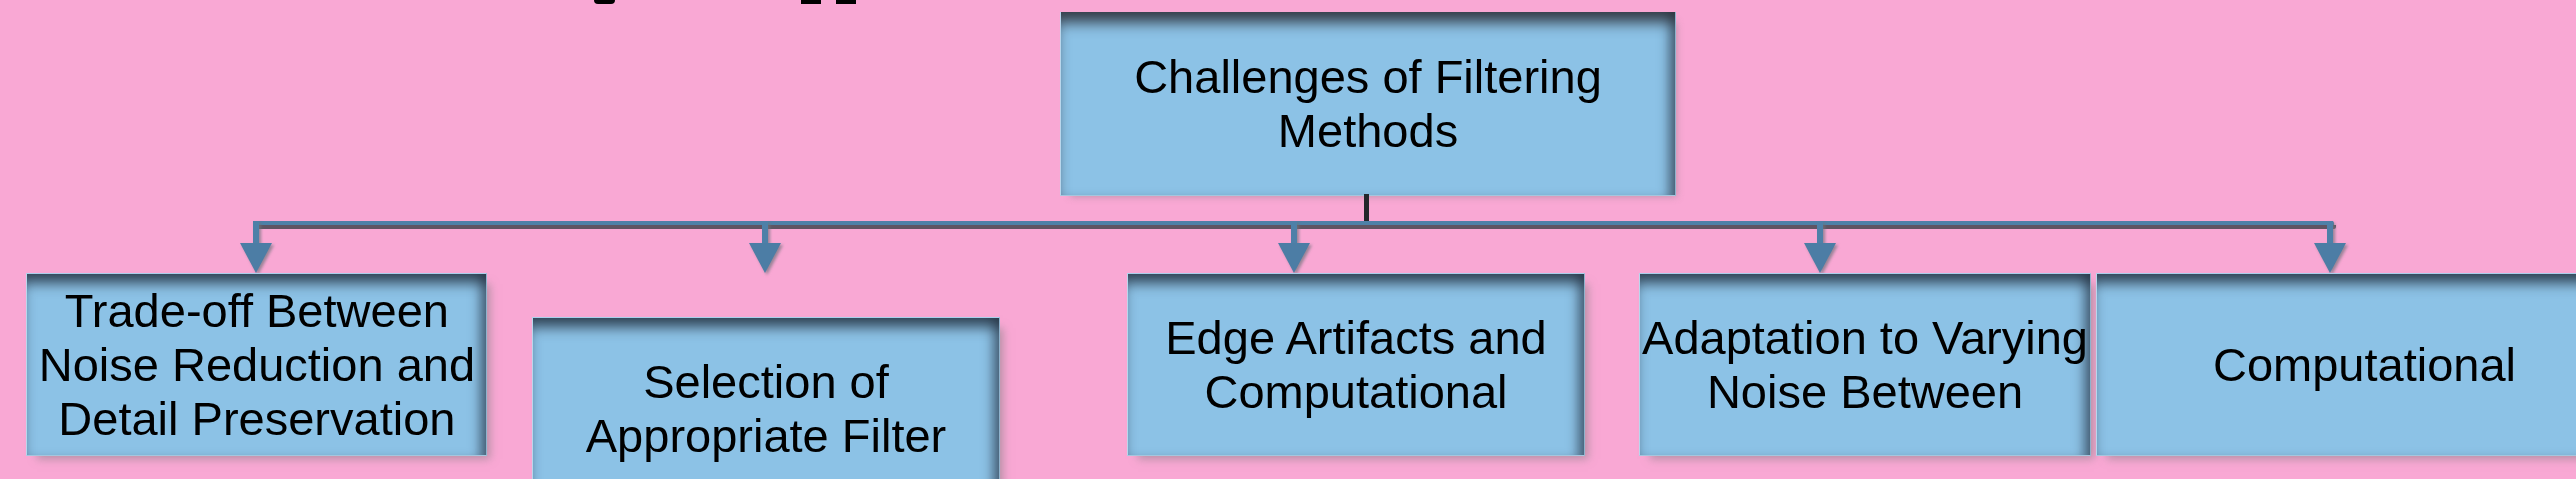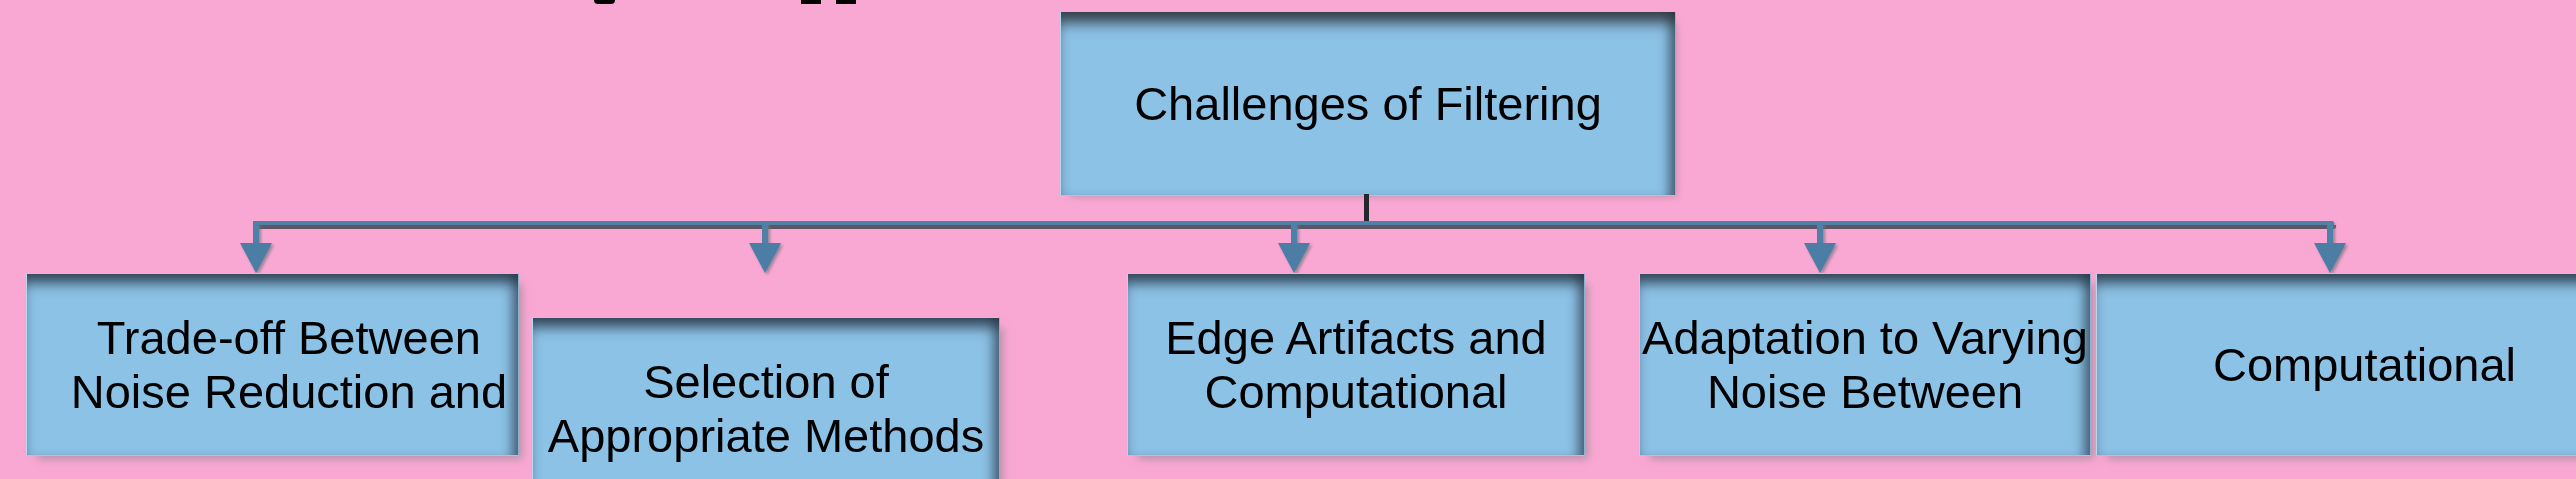--- a/index.html
+++ b/index.html
@@ -50,21 +50,21 @@
 
   .root-box {
     left: 1060px; top: 12px;
     width: 614px; height: 183px;
     box-shadow:
       inset 0 15.3px 14px -4.9px rgba(42, 45, 54, 0.88),
       inset -12px 0 11px -5.6px rgba(32, 44, 58, 0.55),
       5.6px 5.6px 7px -4.2px rgba(125, 125, 125, 0.5);
   }
   .child-box { top: 273px; height: 181px; border-top: 1.4px solid #a9cfeb; }
-  .child-1 { left: 26.4px;   width: 459px; padding-left: 32px; }
+  .child-1 { left: 26.4px;   width: 459px; }
   .child-2 { left: 532px;  width: 466px; margin-top: 44px; }
   .child-3 { left: 1127px; width: 456px; }
   .child-4 { left: 1595px; width: 450px; margin-left: 44px; }
   .child-5 { left: 2096px; width: 469px; padding-left: 33px; }
 
   
   .stem-center {
     position: absolute;
     left: 1364px; top: 194px;
     width: 4.9px; height: 31px;
@@ -114,20 +114,21 @@
 <body>
 
 <div class="canvas">
 
   <span class="frag frag-g"></span>
   <span class="frag frag-serif1"></span>
   <span class="frag frag-serif2"></span>
 
   <div class="node root-box">
     <div class="line">Challenges of Filtering</div>
+    <div class="line">Methods</div>
   </div>
 
   <div class="stem-center"></div>
   <div class="h-line-shadow"></div>
   <div class="h-line"></div>
 
   <div class="arrow arrow-1">
     <div class="stem"></div>
     <div class="head"></div>
   </div>
@@ -144,25 +145,26 @@
     <div class="head"></div>
   </div>
   <div class="arrow arrow-5">
     <div class="stem"></div>
     <div class="head"></div>
   </div>
 
   <div class="node child-box child-1">
     <div class="line">Trade-off Between</div>
     <div class="line">Noise Reduction and</div>
+    <div class="line">Detail Preservation</div>
   </div>
 
   <div class="node child-box child-2">
     <div class="line">Selection of</div>
-    <div class="line">Appropriate Methods</div>
+    <div class="line">Appropriate Filter</div>
   </div>
 
   <div class="node child-box child-3">
     <div class="line">Edge Artifacts and</div>
     <div class="line">Computational</div>
   </div>
 
   <div class="node child-box child-4">
     <div class="line">Adaptation to Varying</div>
     <div class="line">Noise Between</div>

